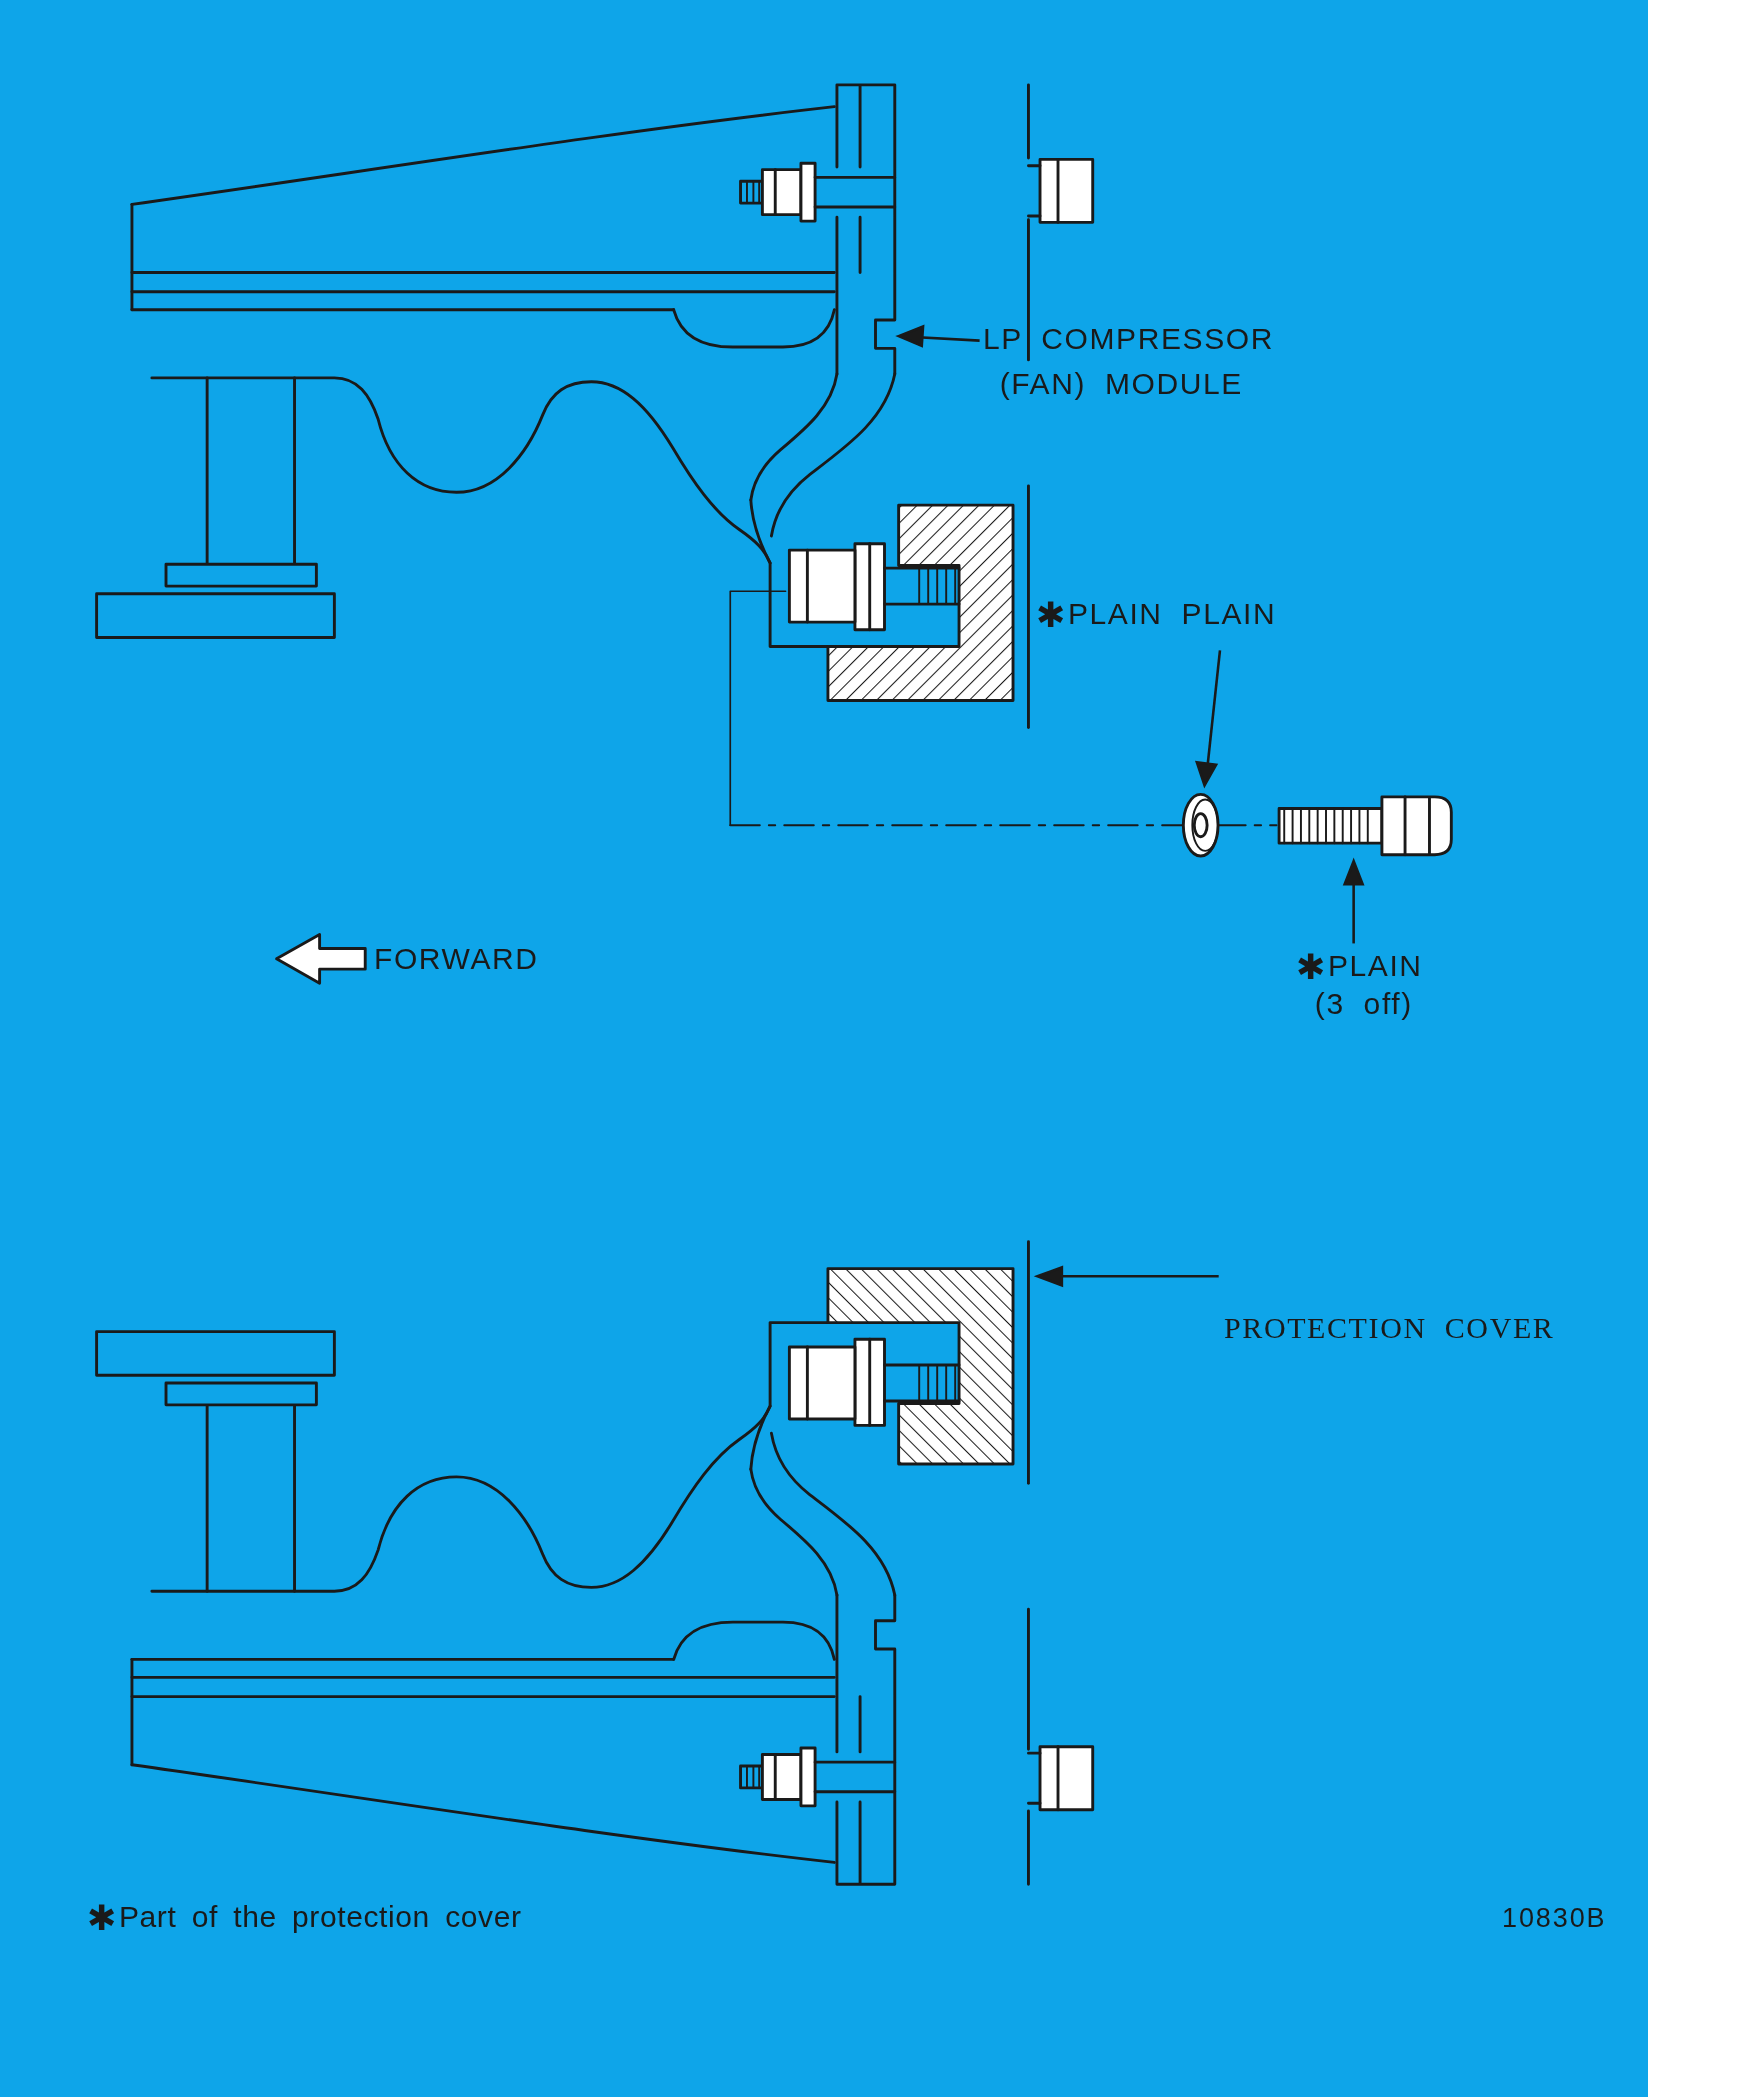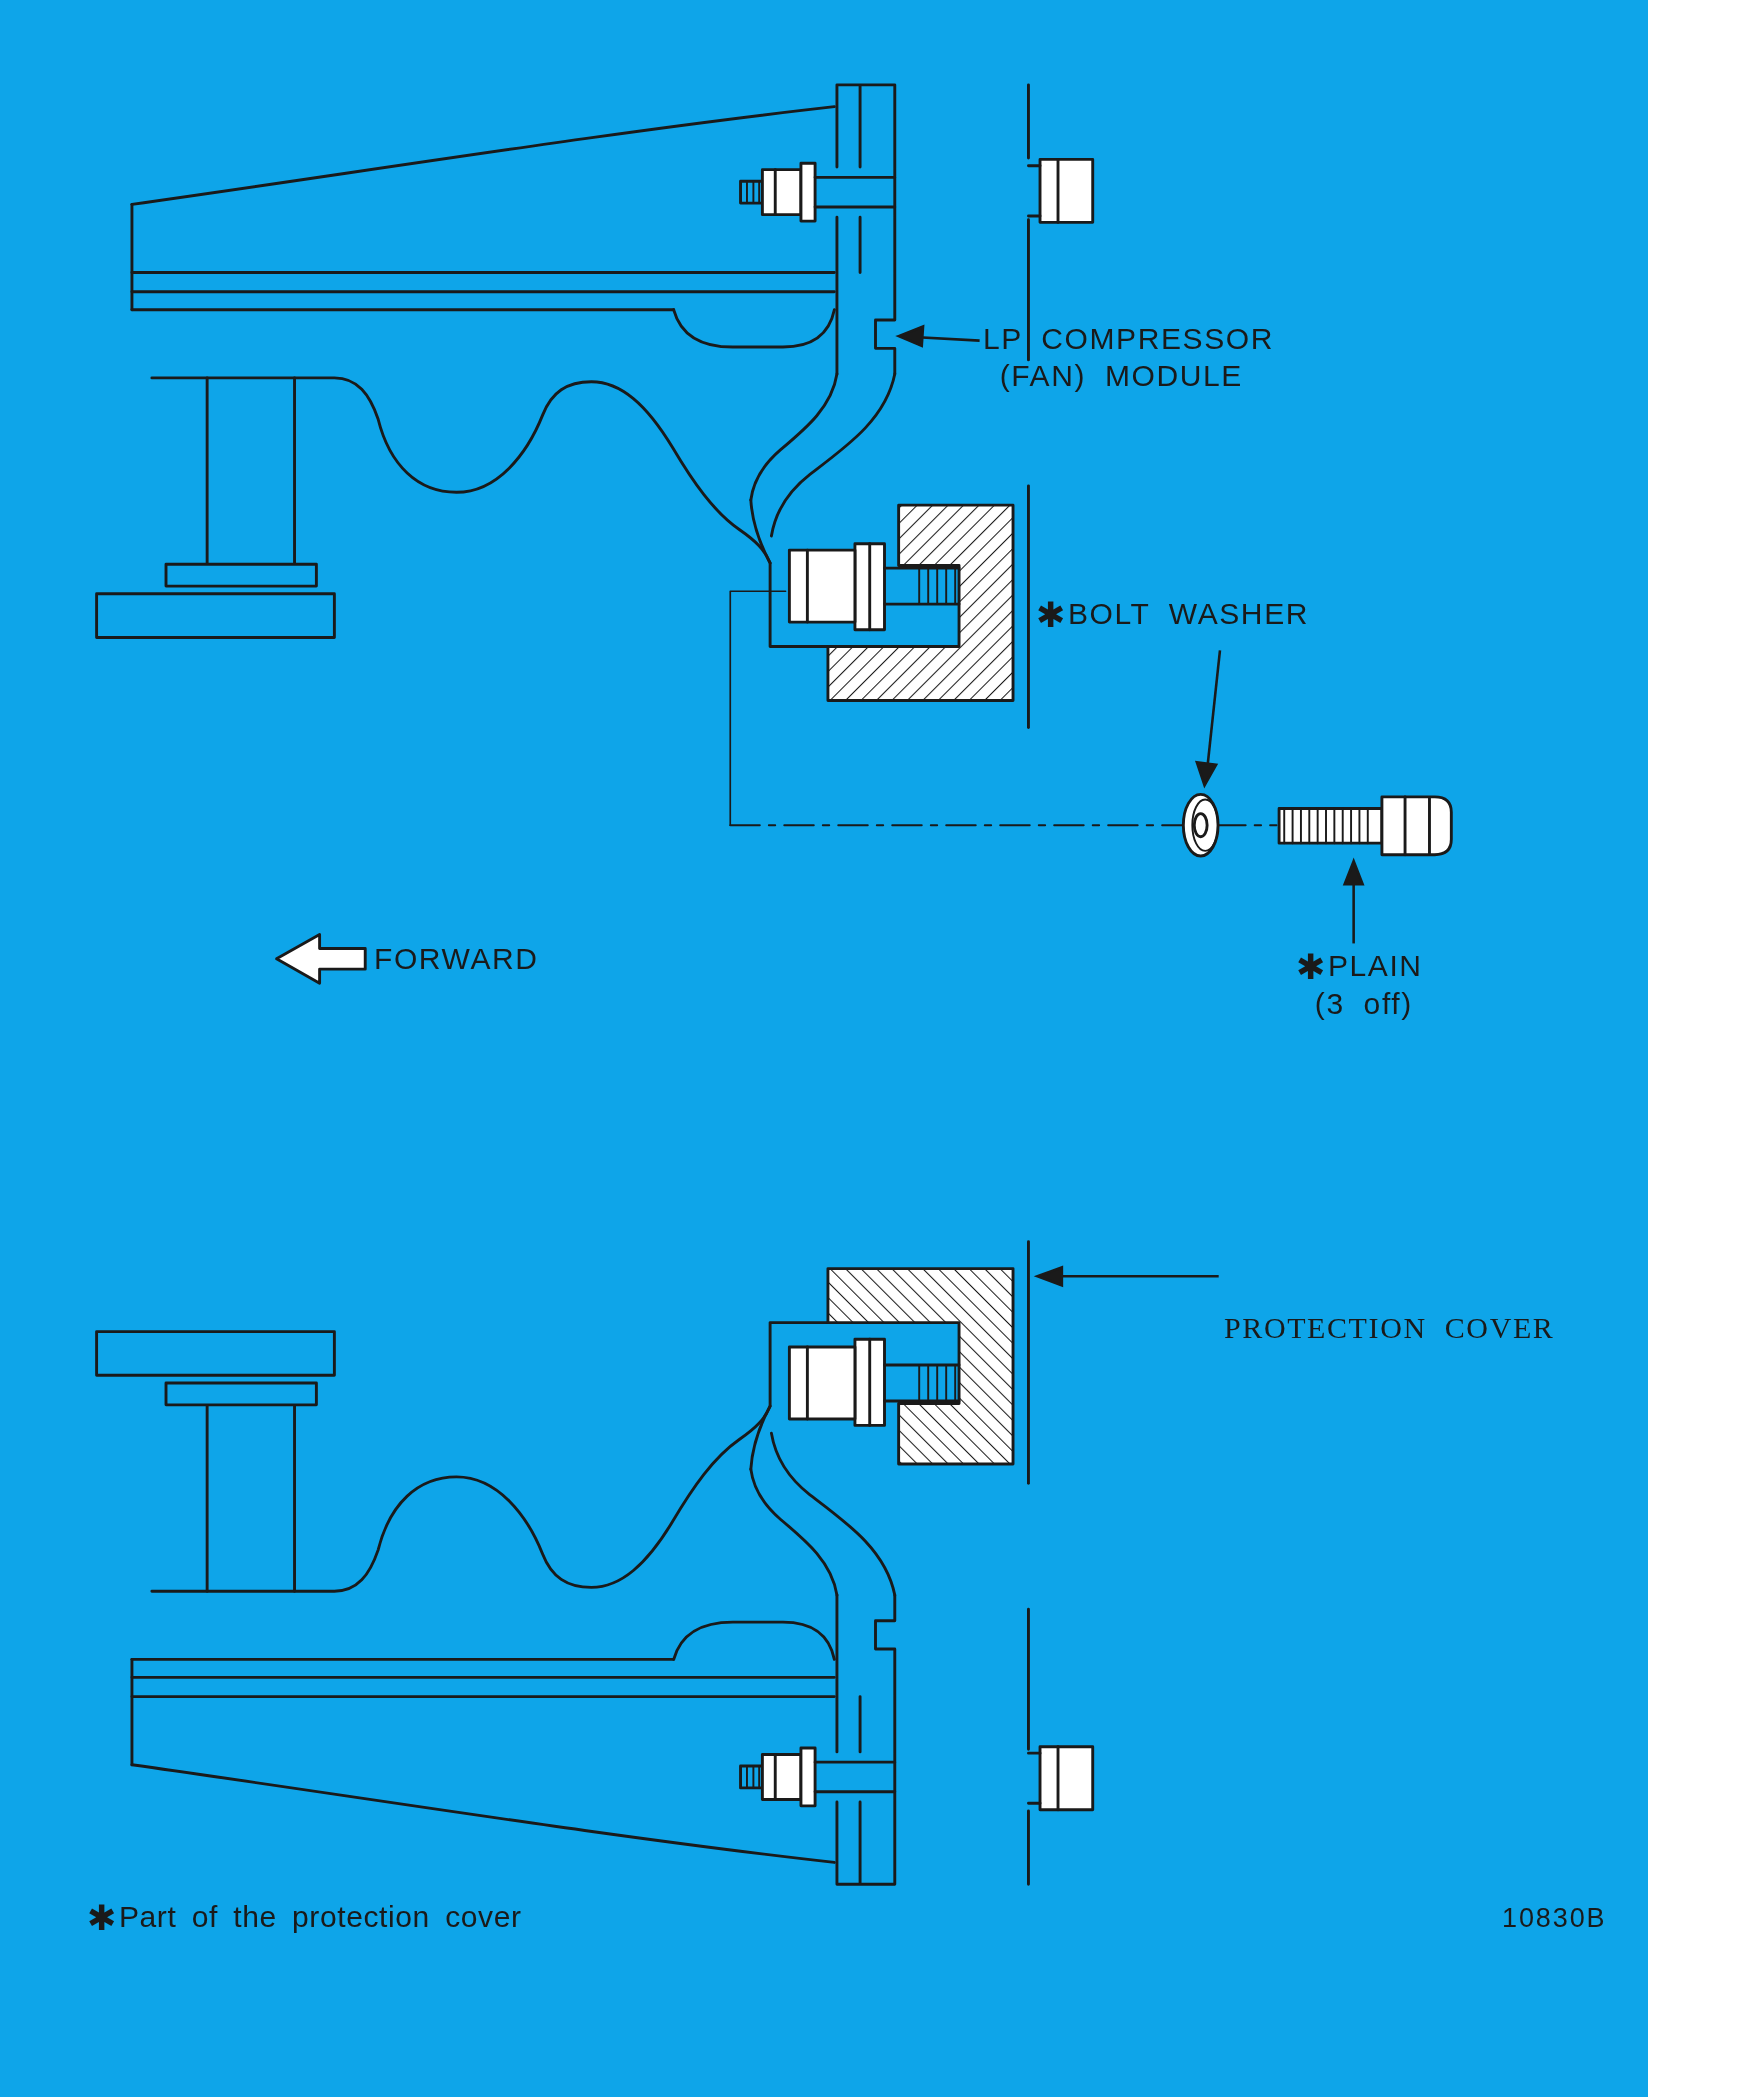--- a/index.html
+++ b/index.html
@@ -22,21 +22,21 @@
     line-height:37px;
     color:#1a1a1a;
   }
   .lbl .ast {
     font-size:35px;
     letter-spacing:0;
     word-spacing:0;
     margin-right:2.6px;
     vertical-align:-2.6px;
   }
-  .indent { padding-left:16.7px; }
+  .indent { padding-left:16.7px;margin-top:8px; }
   .indent-sm { padding-left:9px;text-align:center; }
   .footnote { font-size:30px; letter-spacing:0.6px; word-spacing:6.4px;text-align:center; }
   .figref { font-size:27px; letter-spacing:1.9px; }
 </style>
 </head>
 <body>
 
 <div class="page">
 
   <svg class="art" viewBox="0 0 2738 3263" xmlns="http://www.w3.org/2000/svg" xmlns:xlink="http://www.w3.org/1999/xlink">
@@ -142,21 +142,21 @@
 
     <polygon fill="#ffffff" stroke="#1a1a1a" stroke-width="4.5" stroke-linejoin="round" points="430,1492 497,1454 497,1476 568,1476 568,1508 497,1508 497,1530"></polygon>
   </svg>
 
   <div class="lbl" style="left:983px; top:320px;">
     <div>LP COMPRESSOR</div>
     <div class="indent">(FAN) MODULE</div>
   </div>
 
   <div class="lbl" style="left:1036px; top:595px;">
-    <span class="ast">✱</span><span>BOLT WASHER</span>
+    <span class="ast">✱</span><span>PLAIN PLAIN</span>
   </div>
 
   <div class="lbl" style="left:374px; top:940px;">
     <span>FORWARD</span>
   </div>
 
   <div class="lbl" style="left:1296px; top:947px;">
     <div>
       <span class="ast">✱</span><span>PLAIN</span>
     </div>

